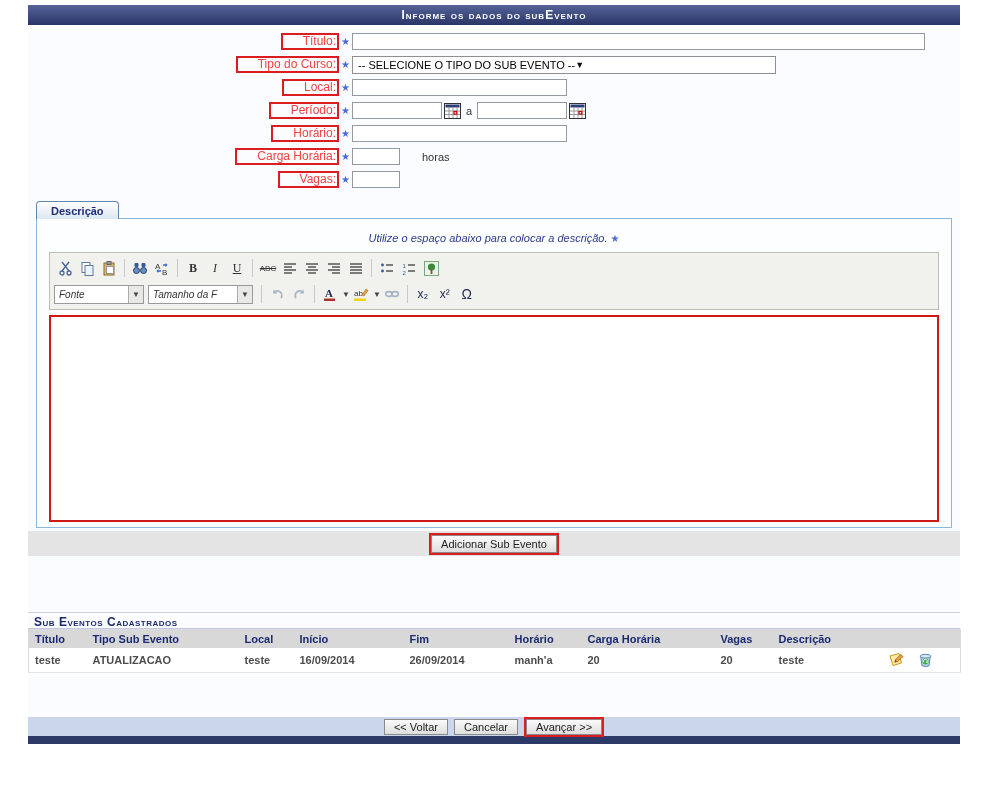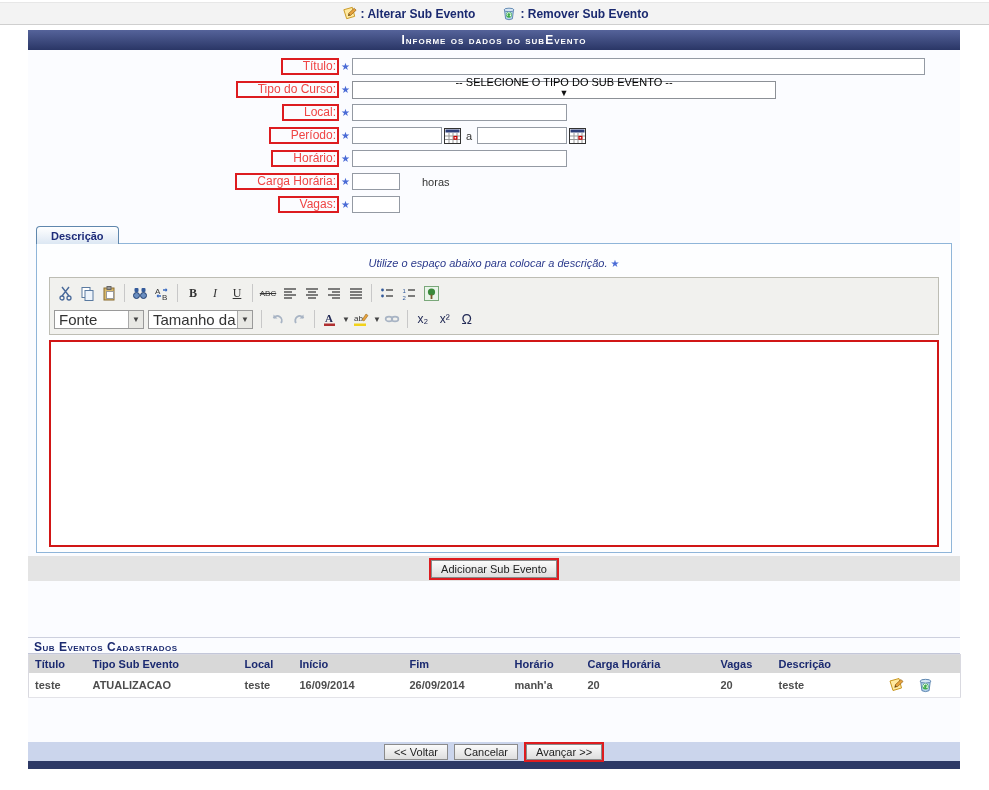--- a/index.html
+++ b/index.html
@@ -21,21 +21,21 @@
   
   .form-section { padding:5px 0 3px 0; }
   .frow { height:23px; display:flex; align-items:center; }
   .flabel-cell { width:324px; display:flex; align-items:center; justify-content:flex-end; }
   .redbox { border:2px solid #dd1c20; padding:0 1px; line-height:13px; }
   .flabel { color:#ef4444; font-size:12px;padding-left:19px; }
   .star { color:#4a6bd6; font-size:10px; width:13px; text-align:center; }
   input.txt { height:17px; border:1px solid #949aa3; background:#fff; font:11px "Liberation Sans",sans-serif; padding:0 3px; }
   .w-title { width:573px; } .w-med { width:215px; } .w-date { width:90px; } .w-small { width:48px; }
   .fakeselect { width:424px; height:18px; border:1px solid #8c9096; background:#fff; display:flex;
-                align-items:center; justify-content:flex-end; padding:0 5px; font-size:11px; color:#000;flex-direction:column; }
+                align-items:center; justify-content:flex-start; padding:0 5px; font-size:11px; color:#000; }
   .fakeselect .arrow { font-size:9px; color:#111; }
   .cal-btn { width:17px; height:16px; margin-left:2px; border:none; background:transparent; padding:0; cursor:pointer; }
   .sep-a { margin:0 5px; color:#333; }
   .suffix { margin-left:22px; color:#333; }
 
   
   .section-caption { height:17px; padding:2px 6px 0 6px; border-bottom:1px solid #c3c7d9;
                      font-variant:small-caps; font-weight:bold; letter-spacing:.5px; color:#1b2a70; font-size:12px; }
 
   
@@ -50,21 +50,21 @@
   .toolbar { margin:8px 12px 0 12px; border:1px solid #bdbdb4; background:#f1f1ee; padding:2px 4px; }
   .tb-row { display:flex; align-items:center; height:26px; }
   .tb-btn { width:22px; height:20px; display:flex; align-items:center; justify-content:center; cursor:pointer; }
   .tb-sep { width:1px; height:18px; background:#c8c8c8; margin:0 4px; }
   .tb-txt { font-size:12px; color:#333; }
   .tb-bold { font-weight:bold; font-family:"Liberation Serif",serif; }
   .tb-italic { font-style:italic; font-family:"Liberation Serif",serif; }
   .tb-under { text-decoration:underline; font-family:"Liberation Serif",serif; }
   .tb-strike { font-size:8px; text-decoration:line-through; letter-spacing:0; }
   .combo { height:19px; border:1px solid #9a9a9a; background:#fff; display:flex; align-items:center; margin-right:4px; cursor:pointer; }
-  .combo .clabel { padding:0 4px; font-size:15px; color:#333; white-space:nowrap; overflow:hidden; }
+  .combo .clabel { padding:0 4px; font-size:10px; color:#333; white-space:nowrap; overflow:hidden;font-style:italic; }
   .combo .cbtn { width:15px; align-self:stretch; border-left:1px solid #aaa; background:#e8e8e4;
                  display:flex; align-items:center; justify-content:center; font-size:8px; color:#444; }
   .combo.font { width:90px; } .combo.size { width:105px; }
   .combo .clabel { flex:1; }
   .mini-arrow { font-size:8px; color:#444; margin-left:1px; }
 
   .redarea { margin:5px 12px 0 12px; height:207px; border:2px solid #d11616; background:#fff; cursor:text; }
 
   
   .gray-strip { margin-top:3px; height:25px; background:#e4e4e4; display:flex; align-items:center; justify-content:center; }
@@ -85,40 +85,20 @@
   
   .btn-bar { height:19px; background:#cbd5ec; display:flex; align-items:center; justify-content:center; gap:6px; }
   .btn-bar .btn { padding:1px 9px; }
   .navy-footer { height:8px; background:#2d3966; }
 </style>
 </head>
 <body>
 
 <div class="page">
 
-  <div class="topbar">
-    <span class="legend-item">
-      <svg width="17" height="17" viewBox="0 0 18 18">
-        <path d="M3,5 L12,2.5 L14.5,12 L6,14.5 Z" fill="#ffe9a0" stroke="#c9971f" stroke-width="1"></path>
-        <path d="M8,9 L14,3.5 L16,5.5 L10,11 Z" fill="#e8a33d" stroke="#9a6a1f" stroke-width="0.8"></path>
-        <path d="M8,9 L10,11 L7.4,11.7 Z" fill="#6b4a12"></path>
-      </svg>
-      <span>: Alterar Sub Evento</span>
-    </span>
-    <span class="legend-item">
-      <svg width="16" height="17" viewBox="0 0 18 18">
-        <path d="M4,5.5 L14,5.5 L12.8,15 Q9,17 5.2,15 Z" fill="#b8d4ee" stroke="#5580ab" stroke-width="1"></path>
-        <ellipse cx="9" cy="5" rx="5.6" ry="2" fill="#d6e6f5" stroke="#5580ab" stroke-width="1"></ellipse>
-        <circle cx="9" cy="10.5" r="3.2" fill="#3fae49"></circle>
-        <path d="M7.5,11.5 A2 2 0 1 1 10.5,11.3" fill="none" stroke="#fff" stroke-width="1"></path>
-        <path d="M10.8,12.6 L9.6,11 L11.6,10.8 Z" fill="#fff"></path>
-      </svg>
-      <span>: Remover Sub Evento</span>
-    </span>
-  </div>
 
   <div class="content">
 
     <div class="title-bar">Informe os dados do subEvento</div>
 
     <div class="form-section">
 
       <div class="frow">
         <span class="flabel-cell">
           <span class="redbox">

